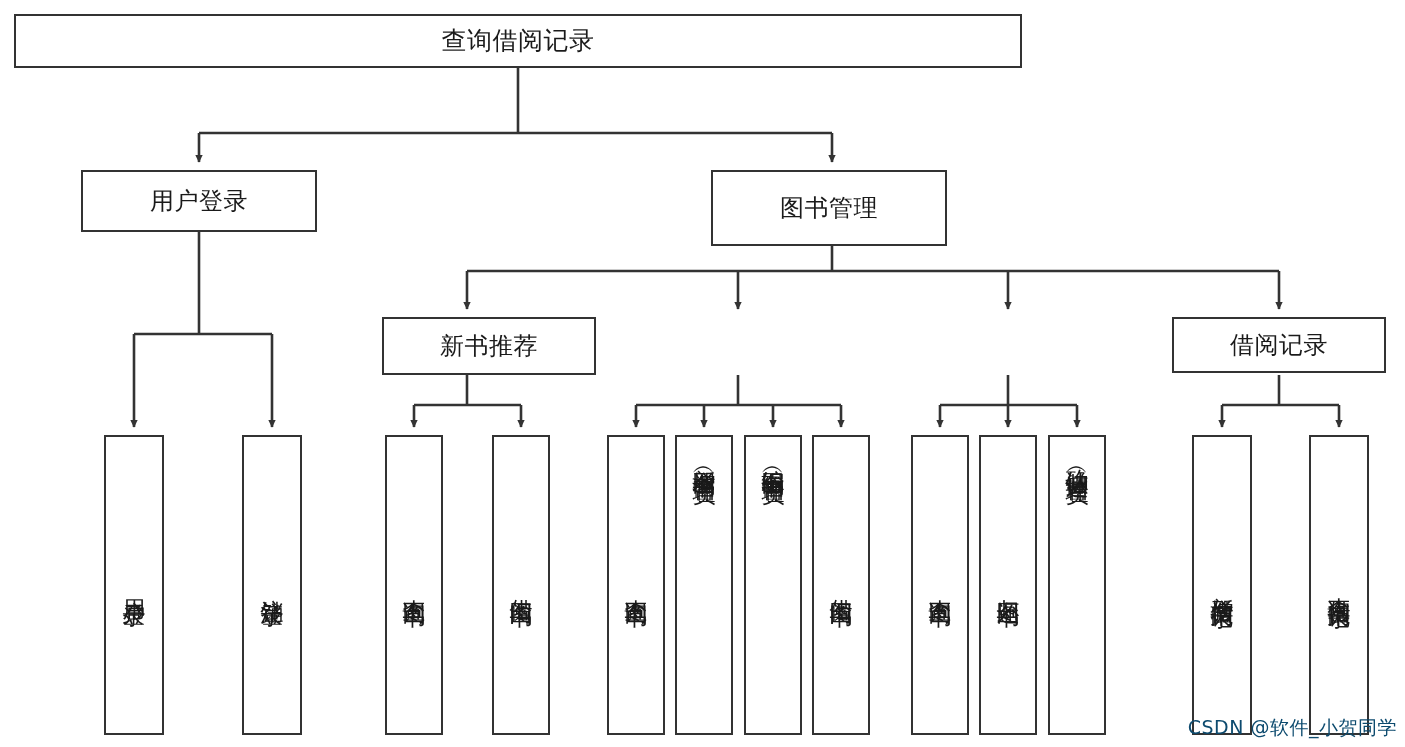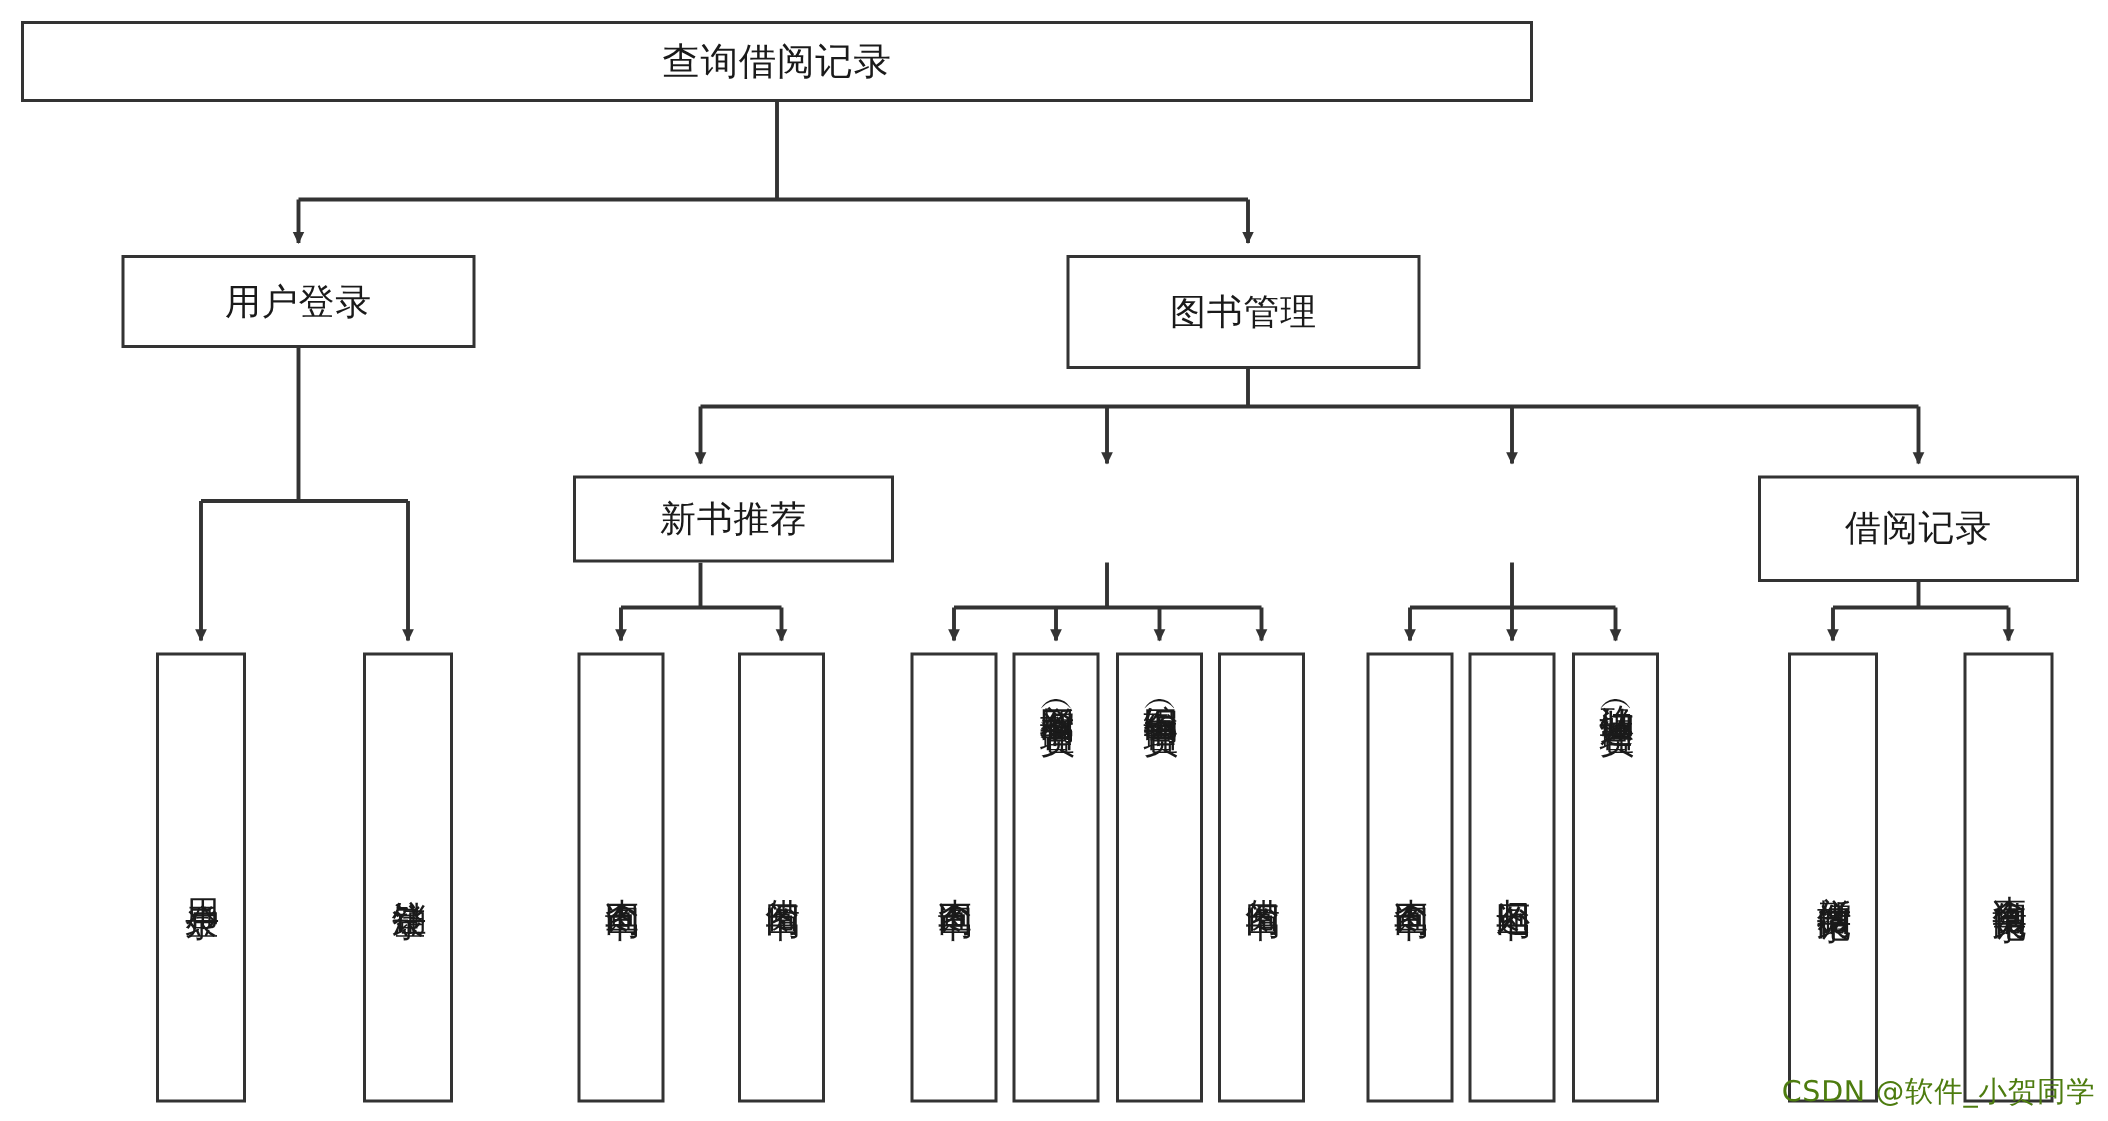--- a/index.html
+++ b/index.html
@@ -62,21 +62,21 @@
   }
   .node.leaf.leaf-mid {
     align-items: center;
     padding-top: 0;
   }
   #watermark {
     position: absolute;
     right: 8px;
     bottom: 6px;
     font-size: 19px;
-    color: #4d7c0f;
+    color: #0c4a6e;
     white-space: nowrap;
     z-index: 3;
     letter-spacing: 0.5px;
   }
 </style>
 </head>
 <body>
 
 <div id="diagram-root">
 
@@ -137,21 +137,21 @@
   <div class="node level-2" style="left:81px; top:170px; width:236px; height:62px;">
     <span class="node-label">用户登录</span>
   </div>
   <div class="node level-2" style="left:711px; top:170px; width:236px; height:76px;">
     <span class="node-label">图书管理</span>
   </div>
 
   <div class="node level-3" style="left:382px; top:317px; width:214px; height:58px;justify-content:center;">
     <span class="node-label">新书推荐</span>
   </div>
-  <div class="node level-3" style="left:1172px; top:317px; width:214px; height:71px;">
+  <div class="node level-3" style="left:1172px; top:317px; width:214px; height:56px;">
     <span class="node-label">借阅记录</span>
   </div>
 
   <div class="node leaf leaf-mid" style="left:104px; top:435px; width:60px; height:300px;">
     <span class="node-label">用户登录</span>
   </div>
   <div class="node leaf leaf-mid" style="left:242px; top:435px; width:60px; height:300px;">
     <span class="node-label">注销登录</span>
   </div>
 

